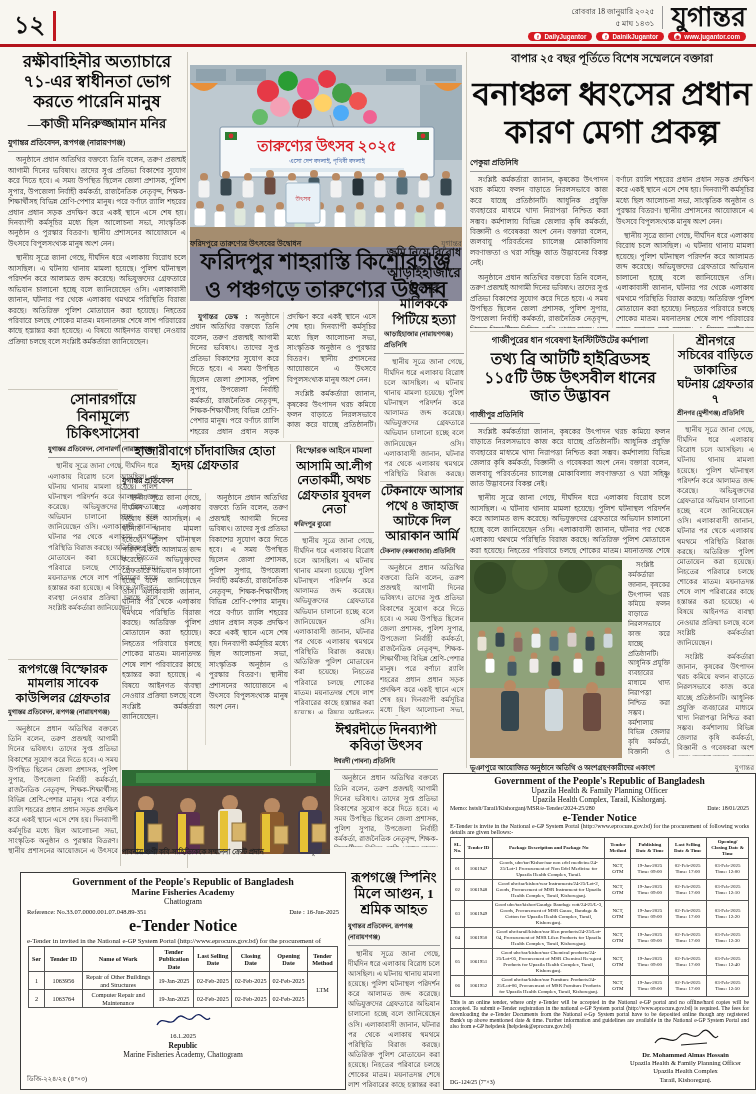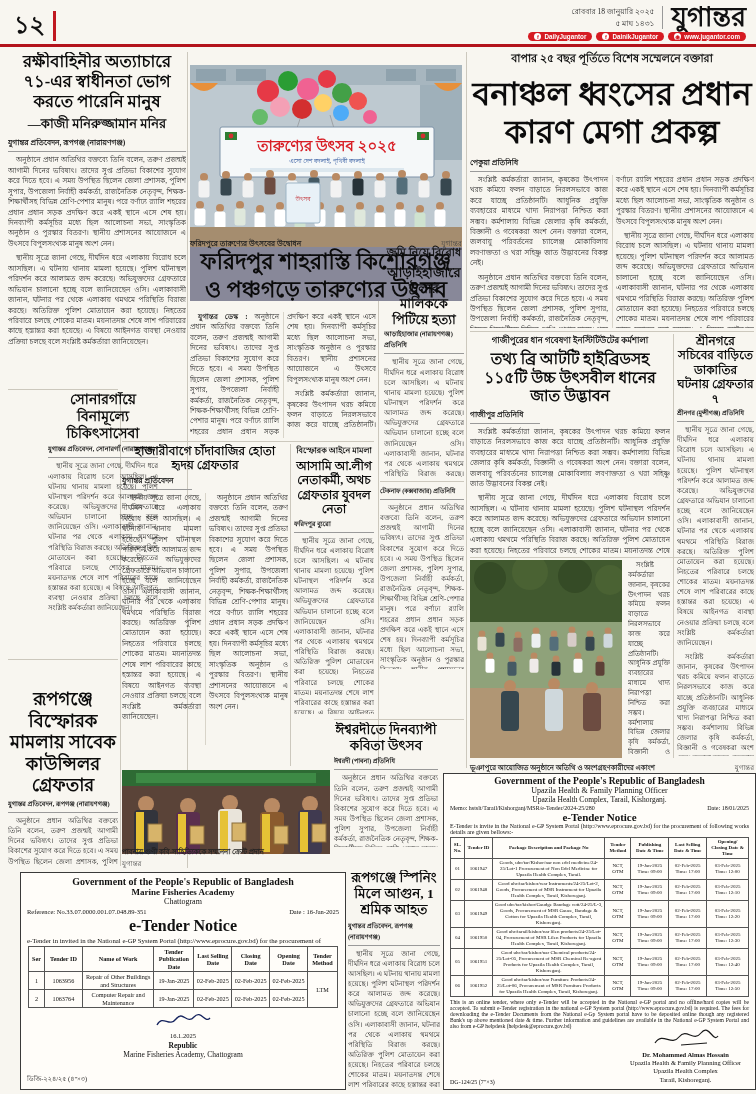--- a/index.html
+++ b/index.html
@@ -217,21 +217,21 @@
 
   <div class="abs" style="left:20px;top:392px;width:110px;height:264px;overflow:hidden;margin-left:28px;">
     <div class="hl" style="font-size:14px;">সোনারগাঁয়ে বিনামূল্যে চিকিৎসাসেবা</div>
     <div class="byline" style="font-size:6.5px;">যুগান্তর প্রতিবেদন, সোনারগাঁ (নারায়ণগঞ্জ)</div>
     <div class="body" style="height:190px;font-size:7px;">
       <p>স্থানীয় সূত্রে জানা গেছে, দীর্ঘদিন ধরে এলাকায় বিরোধ চলে আসছিল। এ ঘটনায় থানায় মামলা হয়েছে। পুলিশ ঘটনাস্থল পরিদর্শন করে আলামত জব্দ করেছে। অভিযুক্তদের গ্রেফতারে অভিযান চালানো হচ্ছে বলে জানিয়েছেন ওসি। এলাকাবাসী জানান, ঘটনার পর থেকে এলাকায় থমথমে পরিস্থিতি বিরাজ করছে। অতিরিক্ত পুলিশ মোতায়েন করা হয়েছে। নিহতের পরিবারে চলছে শোকের মাতম। ময়নাতদন্ত শেষে লাশ পরিবারের কাছে হস্তান্তর করা হয়েছে। এ বিষয়ে আইনগত ব্যবস্থা নেওয়ার প্রক্রিয়া চলছে বলে সংশ্লিষ্ট কর্মকর্তারা জানিয়েছেন।</p>
     </div>
   </div>
 
   <div class="abs" style="left:8px;top:662px;width:110px;height:204px;overflow:hidden;">
-    <div class="hl" style="font-size:18px;margin-top:27px;">রূপগঞ্জে বিস্ফোরক মামলায় সাবেক কাউন্সিলর গ্রেফতার</div>
+    <div class="hl" style="font-size:12px;">রূপগঞ্জে বিস্ফোরক মামলায় সাবেক কাউন্সিলর গ্রেফতার</div>
     <div class="byline" style="font-size:6.5px;">যুগান্তর প্রতিবেদন, রূপগঞ্জ (নারায়ণগঞ্জ)</div>
     <div class="body" style="height:130px;font-size:7px;">
       <p>অনুষ্ঠানে প্রধান অতিথির বক্তব্যে তিনি বলেন, তরুণ প্রজন্মই আগামী দিনের ভবিষ্যৎ। তাদের সুপ্ত প্রতিভা বিকাশের সুযোগ করে দিতে হবে। এ সময় উপস্থিত ছিলেন জেলা প্রশাসক, পুলিশ সুপার, উপজেলা নির্বাহী কর্মকর্তা, রাজনৈতিক নেতৃবৃন্দ, শিক্ষক-শিক্ষার্থীসহ বিভিন্ন শ্রেণি-পেশার মানুষ। পরে বর্ণাঢ্য র‌্যালি শহরের প্রধান প্রধান সড়ক প্রদক্ষিণ করে একই স্থানে এসে শেষ হয়। দিনব্যাপী কর্মসূচির মধ্যে ছিল আলোচনা সভা, সাংস্কৃতিক অনুষ্ঠান ও পুরস্কার বিতরণ। স্থানীয় প্রশাসনের আয়োজনে এ উৎসবে বিপুলসংখ্যক মানুষ অংশ নেন।</p>
 
     </div>
   </div>
 
   <div class="abs" style="left:122px;top:444px;width:166px;height:322px;overflow:hidden;">
     <div class="hl" style="font-size:12px;">হাজারীবাগে চাঁদাবাজির হোতা হৃদয় গ্রেফতার</div>
     <div class="byline" style="width:70px;">যুগান্তর প্রতিবেদন</div>
@@ -244,20 +244,21 @@
   <div class="abs" style="left:294px;top:444px;width:80px;height:272px;overflow:hidden;">
     <div class="kicker" style="font-size:8px;">বিস্ফোরক আইনে মামলা</div>
     <div class="hl" style="font-size:12px;margin-top:2px;">আসামি আ.লীগ নেতাকর্মী, অথচ গ্রেফতার যুবদল নেতা</div>
     <div class="byline" style="font-size:6.5px;">ফরিদপুর ব্যুরো</div>
     <div class="body" style="height:178px;font-size:7px;">
       <p>স্থানীয় সূত্রে জানা গেছে, দীর্ঘদিন ধরে এলাকায় বিরোধ চলে আসছিল। এ ঘটনায় থানায় মামলা হয়েছে। পুলিশ ঘটনাস্থল পরিদর্শন করে আলামত জব্দ করেছে। অভিযুক্তদের গ্রেফতারে অভিযান চালানো হচ্ছে বলে জানিয়েছেন ওসি। এলাকাবাসী জানান, ঘটনার পর থেকে এলাকায় থমথমে পরিস্থিতি বিরাজ করছে। অতিরিক্ত পুলিশ মোতায়েন করা হয়েছে। নিহতের পরিবারে চলছে শোকের মাতম। ময়নাতদন্ত শেষে লাশ পরিবারের কাছে হস্তান্তর করা হয়েছে। এ বিষয়ে আইনগত ব্যবস্থা নেওয়ার প্রক্রিয়া চলছে বলে সংশ্লিষ্ট কর্মকর্তারা জানিয়েছেন।</p>
     </div>
   </div>
 
   <div class="abs" style="left:380px;top:484px;width:84px;height:232px;overflow:hidden;">
+    <div class="hl" style="font-size:12.5px;">টেকনাফে আসার পথে ৪ জাহাজ আটকে দিল আরাকান আর্মি</div>
     <div class="byline" style="font-size:6.3px;">টেকনাফ (কক্সবাজার) প্রতিনিধি</div>
     <div class="body" style="height:166px;font-size:7px;">
       <p>অনুষ্ঠানে প্রধান অতিথির বক্তব্যে তিনি বলেন, তরুণ প্রজন্মই আগামী দিনের ভবিষ্যৎ। তাদের সুপ্ত প্রতিভা বিকাশের সুযোগ করে দিতে হবে। এ সময় উপস্থিত ছিলেন জেলা প্রশাসক, পুলিশ সুপার, উপজেলা নির্বাহী কর্মকর্তা, রাজনৈতিক নেতৃবৃন্দ, শিক্ষক-শিক্ষার্থীসহ বিভিন্ন শ্রেণি-পেশার মানুষ। পরে বর্ণাঢ্য র‌্যালি শহরের প্রধান প্রধান সড়ক প্রদক্ষিণ করে একই স্থানে এসে শেষ হয়। দিনব্যাপী কর্মসূচির মধ্যে ছিল আলোচনা সভা, সাংস্কৃতিক অনুষ্ঠান ও পুরস্কার বিতরণ। স্থানীয় প্রশাসনের আয়োজনে এ উৎসবে বিপুলসংখ্যক মানুষ অংশ নেন।</p>
     </div>
   </div>
 
   <div class="abs" style="left:470px;top:334px;width:200px;height:222px;overflow:hidden;">
     <div class="kicker" style="font-size:8.5px;">গাজীপুরের ধান গবেষণা ইনস্টিটিউটের কর্মশালা</div>
     <div class="hl" style="font-size:15.5px;margin-top:2px;">তথ্য ব্রি আটটি হাইব্রিডসহ ১১৫টি উচ্চ উৎসবীল ধানের জাত উদ্ভাবন</div>
     <div class="byline" style="width:70px;margin-top:3px;">গাজীপুর প্রতিনিধি</div>
@@ -365,21 +366,21 @@
           </g>
         <g transform="translate(188,34)">
             <circle r="8" fill="#b98a63"></circle>
             <rect x="-12" y="6" width="24" height="44" rx="4" fill="#403a50"></rect>
             <rect x="-10" y="8" width="8" height="40" fill="#e6c235"></rect>
             <rect x="2" y="20" width="14" height="18" fill="#d7b46a" stroke="#8a6d3b"></rect>
           </g>
       </g>
     </svg>
   </div>
-  <div class="abs cap" style="left:122px;top:844px;width:208px;font-size:7px;flex-direction:column;">
+  <div class="abs cap" style="left:122px;top:844px;width:208px;font-size:7px;">
     <span>পাবনায় গুণী কবি-সাহিত্যিককে সম্মাননা ক্রেস্ট প্রদান</span>
     <span class="credit">যুগান্তর</span>
   </div>
 
   <div class="abs" style="left:348px;top:870px;width:92px;height:218px;overflow:hidden;">
     <div class="hl" style="font-size:13.5px;">রূপগঞ্জে স্পিনিং মিলে আগুন, 1 শ্রমিক আহত</div>
     <div class="byline" style="font-size:6.3px;">যুগান্তর প্রতিবেদন, রূপগঞ্জ (নারায়ণগঞ্জ)</div>
     <div class="body" style="height:150px;font-size:7px;">
       <p>স্থানীয় সূত্রে জানা গেছে, দীর্ঘদিন ধরে এলাকায় বিরোধ চলে আসছিল। এ ঘটনায় থানায় মামলা হয়েছে। পুলিশ ঘটনাস্থল পরিদর্শন করে আলামত জব্দ করেছে। অভিযুক্তদের গ্রেফতারে অভিযান চালানো হচ্ছে বলে জানিয়েছেন ওসি। এলাকাবাসী জানান, ঘটনার পর থেকে এলাকায় থমথমে পরিস্থিতি বিরাজ করছে। অতিরিক্ত পুলিশ মোতায়েন করা হয়েছে। নিহতের পরিবারে চলছে শোকের মাতম। ময়নাতদন্ত শেষে লাশ পরিবারের কাছে হস্তান্তর করা হয়েছে। এ বিষয়ে আইনগত ব্যবস্থা নেওয়ার প্রক্রিয়া চলছে বলে সংশ্লিষ্ট কর্মকর্তারা জানিয়েছেন।</p>
     </div>

